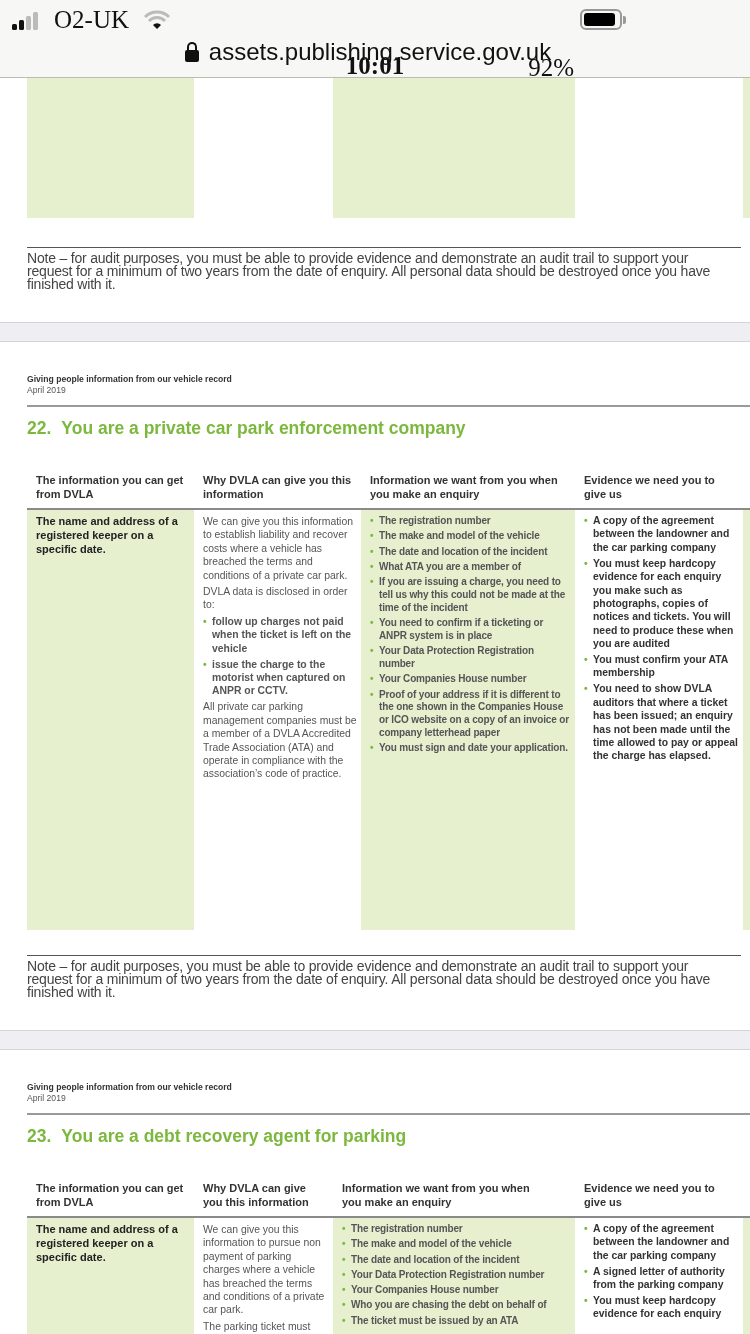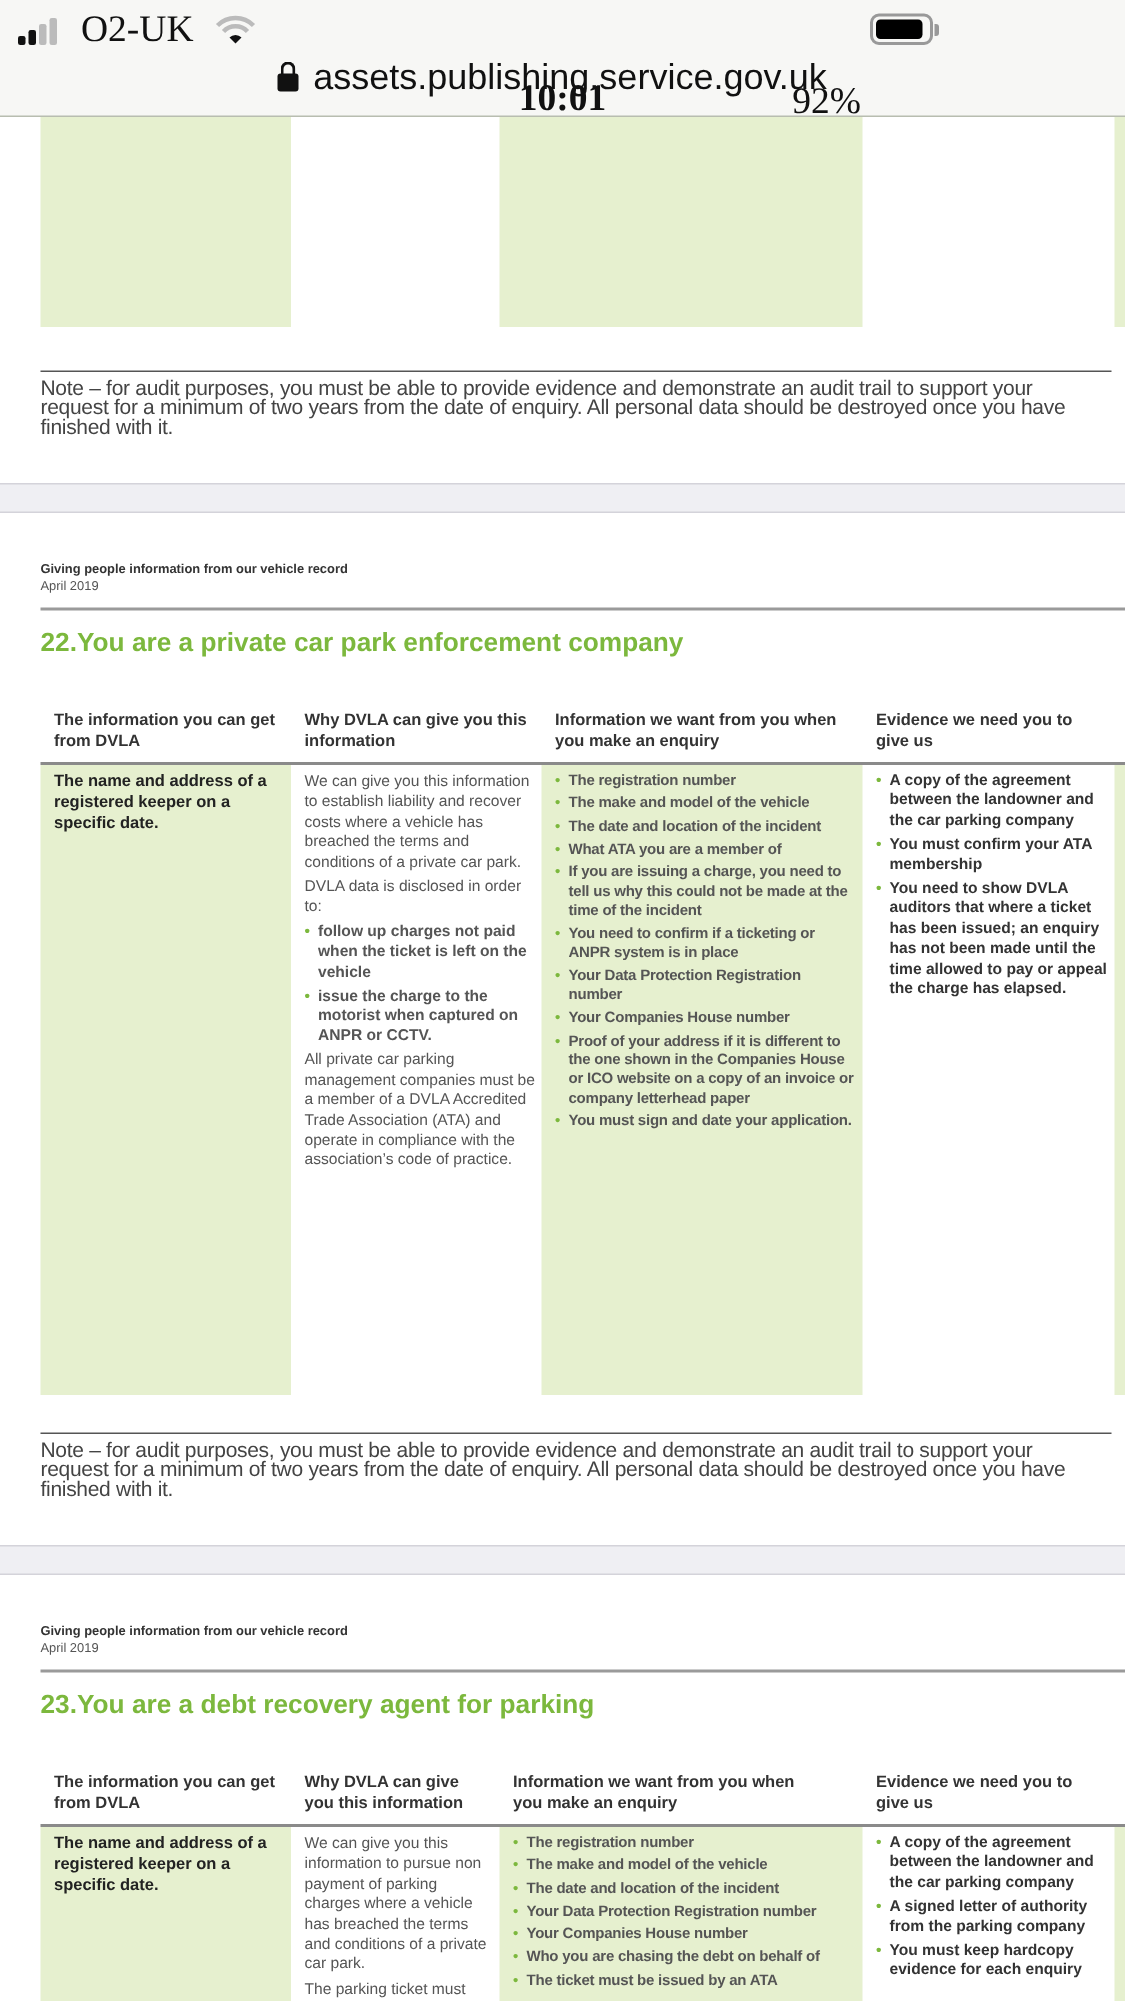--- a/index.html
+++ b/index.html
@@ -26,21 +26,21 @@
   
   .page { position: absolute; left: 0; width: 750px; background: #fff; }
   .gap { position: absolute; left: 0; width: 750px; height: 20px; background: #efeff3; border-top: 1px solid #d4d3da; border-bottom: 1px solid #d4d3da; }
   .green-col { position: absolute; background: #e6f0cf; }
   .note-rule { position: absolute; left: 27px; width: 714px; height: 1px; background: #555; }
   .note { position: absolute; left: 27px; width: 700px; font-size: 14px; line-height: 13px; color: #444; letter-spacing: -0.2px; }
   .doc-title { position: absolute; left: 27px; font-size: 8.6px; font-weight: bold; color: #333; text-align: right; }
   .doc-date { position: absolute; left: 27px; font-size: 8.6px; color: #555; }
   .header-rule { position: absolute; left: 27px; width: 723px; height: 2px; background: #9a9a9a; }
   .section-title { position: absolute; left: 27px; font-size: 17.5px; font-weight: bold; color: #7cb83d; }
-  .section-title .num { }
+  .section-title .num { margin-right: 10px; }
 
   .th { position: absolute; font-size: 11px; line-height: 14px; font-weight: bold; color: #333; }
   .th-rule { position: absolute; left: 27px; width: 723px; height: 2px; background: #8a8a8a; }
   .cell { position: absolute; font-size: 10.4px; line-height: 13.4px; color: #555; }
   .cell.bold { font-weight: bold; color: #222; font-size: 11px; line-height: 14.2px; }
   .cell p { margin-bottom: 3px; }
   .cell ul { list-style: none; font-weight: bold; }
   .cell li { position: relative; padding-left: 9px; margin-bottom: 2.5px; }
   .cell li::before { content: "•"; position: absolute; left: 0; top: 0; color: #7cb83d; font-weight: bold; }
   .cell.dense { font-size: 10px; line-height: 12.8px; color: #555; letter-spacing: -0.15px; }
@@ -124,20 +124,21 @@
       <li>Your Data Protection Registration number</li>
       <li>Your Companies House number</li>
       <li>Proof of your address if it is different to the one shown in the Companies House or ICO website on a copy of an invoice or company letterhead paper</li>
       <li>You must sign and date your application.</li>
     </ul>
   </div>
 
   <div class="cell ev" style="left:584px;top:172px;width:156px;">
     <ul>
       <li>A copy of the agreement between the landowner and the car parking company</li>
+      <li>You must keep hardcopy evidence for each enquiry you make such as photographs, copies of notices and tickets. You will need to produce these when you are audited</li>
       <li>You must confirm your ATA membership</li>
       <li>You need to show DVLA auditors that where a ticket has been issued; an enquiry has not been made until the time allowed to pay or appeal the charge has elapsed.</li>
     </ul>
   </div>
 
   <div class="note-rule" style="top:613px;"></div>
   <div class="note" style="top:618px;">Note – for audit purposes, you must be able to provide evidence and demonstrate an audit trail to support your request for a minimum of two years from the date of enquiry. All personal data should be destroyed once you have finished with it.</div>
 </div>
 <div class="gap" style="top:1030px;"></div>
 

